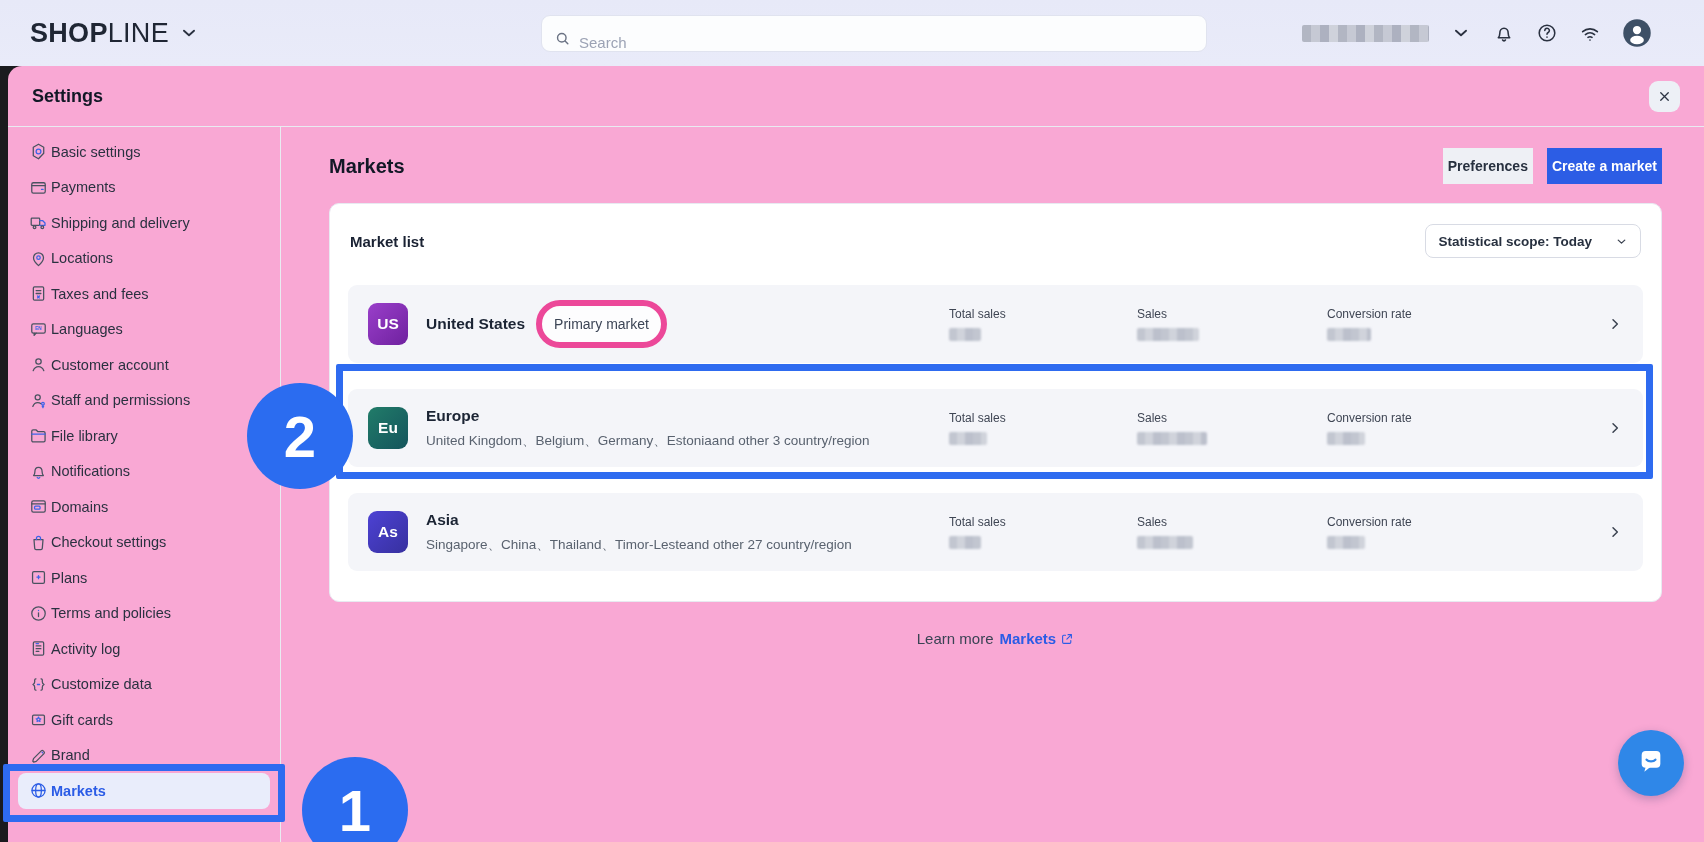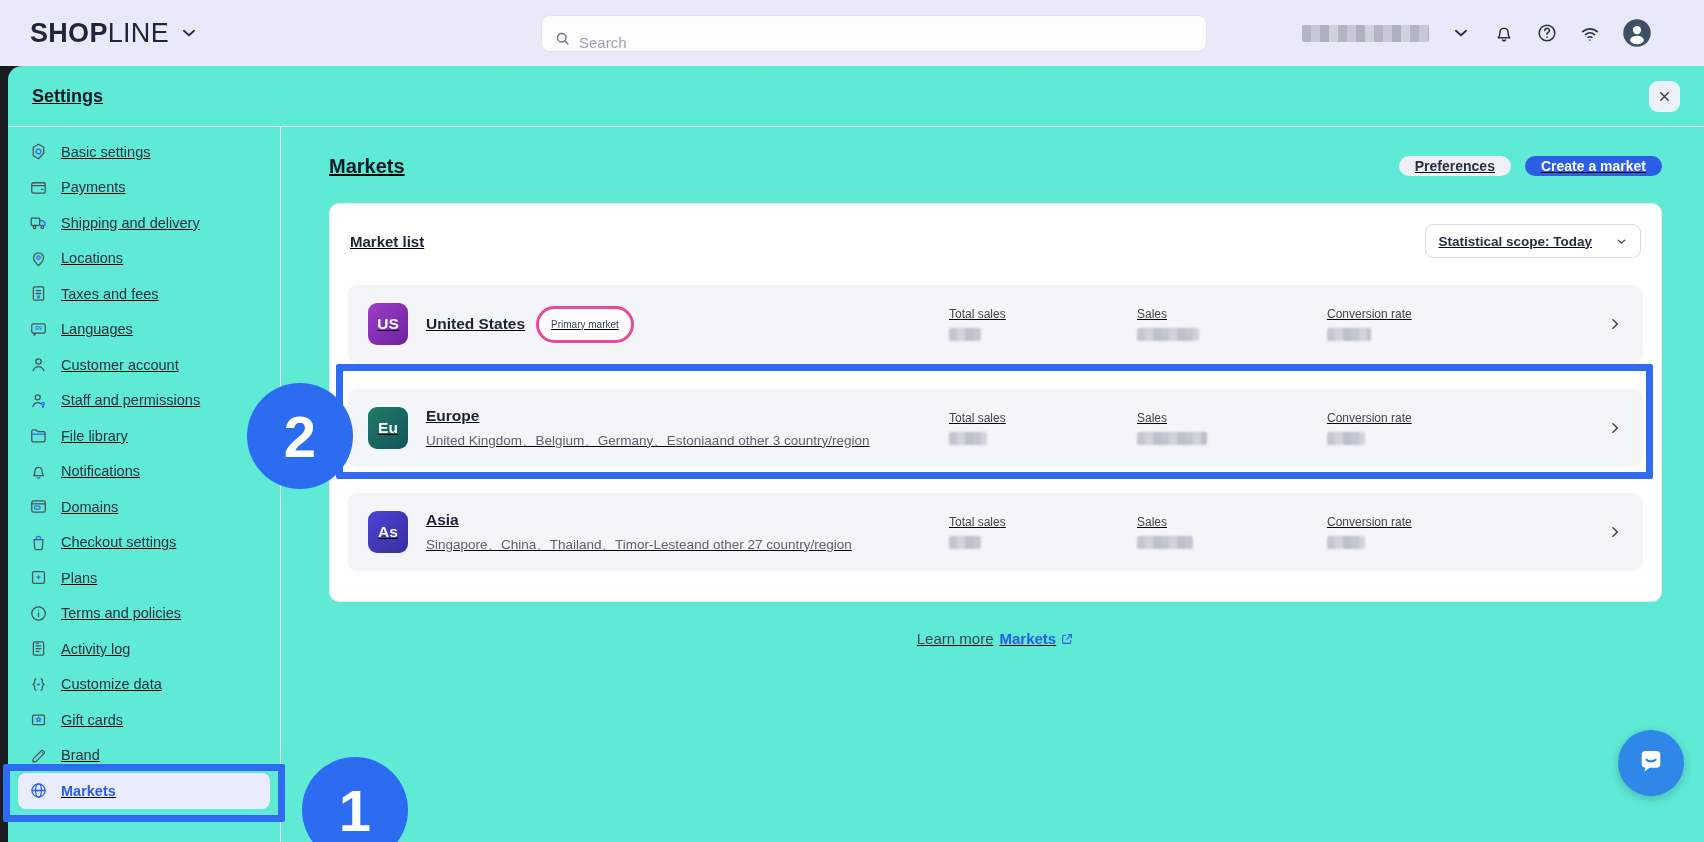--- a/index.html
+++ b/index.html
@@ -21,45 +21,45 @@
   .search-box input { border:none; outline:none; background:transparent; font-size:15px; flex:1;
     font-family:"Liberation Sans",sans-serif; color:#2a3140; }
   .search-box input::placeholder { color:#9ca3b5; }
   .tb-right { position:absolute; right:52px; top:0; height:66px; display:flex; align-items:center; gap:21px; }
   .pixel-redact { height:17px; width:127px; border-radius:2px;
     background:repeating-linear-gradient(90deg,#b2b6c3 0 9px,#c6c9d4 9px 18px,#adb1c0 18px 27px,#cfd2db 27px 36px);
     filter:blur(.6px); }
   .avatar { width:30px; height:30px; border-radius:50%; }
 
   
-  .panel { position:absolute; left:8px; top:66px; width:1696px; height:776px; background:#5eead4;
-    border-radius:14px 0 0 0; overflow:hidden;text-decoration:underline; }
+  .panel { position:absolute; left:8px; top:66px; width:1696px; height:776px; background:#f9a8d4;
+    border-radius:14px 0 0 0; overflow:hidden; }
   .settings-header { position:relative; height:61px; border-bottom:1px solid #e9ebf1; display:flex; align-items:center; padding-left:24px; }
   .settings-title { font-size:18px; font-weight:700; color:#121826; }
   .close-btn { position:absolute; right:24px; top:15px; width:31px; height:31px; border-radius:9px;
     background:#edf0f6; display:flex; align-items:center; justify-content:center; cursor:pointer; color:#2c3443; }
   .close-btn svg { width:15px; height:15px; }
 
   .panel-body { display:flex; height:715px; }
 
   
   .sidebar { width:273px; border-right:1px solid #e9ebf1; padding-top:7px; flex:none; }
-  .side-item { height:35.5px; margin:0 10px; padding:0 11px; display:flex; align-items:center; gap:13px;
+  .side-item { height:35.5px; margin:0 10px; padding:0 11px; display:flex; align-items:center; gap:3px;
     border-radius:8px; font-size:14.5px; color:#2a3140; cursor:pointer; white-space:nowrap; }
   .side-ico { width:19px; height:19px; display:flex; color:#4a5260; flex:none; }
   .side-ico svg { width:19px; height:19px; }
   .side-item.active { background:#e9edfb; color:#2b5ce6; font-weight:700; }
   .side-item.active .side-ico { color:#2b5ce6; }
 
   
   .content { flex:1; padding:22px 42px 0 48px; position:relative; }
   .content-header { display:flex; align-items:center; justify-content:space-between; height:34px; }
   .page-title { font-size:20px; font-weight:700; color:#121826; }
   .hdr-btns { display:flex; gap:14px; }
-  .btn { height:20px; padding:0 16px; border-radius:14px; font-size:14px; font-weight:600; border:none;
+  .btn { height:36px; padding:0 5px; border-radius:0; font-size:14px; font-weight:600; border:none;
     display:flex; align-items:center; cursor:pointer; font-family:"Liberation Sans",sans-serif; }
   .btn-secondary { background:#eef0f5; color:#27303f; }
   .btn-primary { background:#2c5de5; color:#ffffff; }
 
   .card { margin-top:20px; border:1px solid #e8eaf1; border-radius:10px; background:#ffffff; }
   .card-header { display:flex; align-items:center; justify-content:space-between; padding:20px 20px 0 20px; }
   .card-title { font-size:15px; font-weight:700; color:#1a2233; }
   .scope-select { height:34px; border:1px solid #d8dbe4; border-radius:8px; padding:0 12px; display:flex;
     align-items:center; gap:23px; font-size:13.5px; font-weight:600; color:#27303f; cursor:pointer; background:#fff; }
   .scope-select svg { width:13px; height:13px; color:#3a4250; }
@@ -69,22 +69,22 @@
     padding-left:20px; margin-bottom:26px; cursor:pointer; }
   .market-row:last-child { margin-bottom:0; }
   .badge { width:40px; height:42px; border-radius:9px; color:#fff; font-size:15.5px; font-weight:700;
     display:flex; align-items:center; justify-content:center; margin-right:18px; flex:none; }
   .badge-us { background:linear-gradient(135deg,#9a3fca,#6f219f); }
   .badge-eu { background:linear-gradient(135deg,#217c69,#14545c); }
   .badge-as { background:linear-gradient(135deg,#4d42d4,#37309f); }
   .m-name-wrap { flex:1 1 auto; min-width:0; }
   .m-name-line { display:flex; align-items:center; gap:11px; }
   .m-name { font-size:15.5px; font-weight:700; color:#1b2434; }
-  .pill { border:3px solid #ec4899; background:#fdfdfe; border-radius:999px; padding:10px 12px;
-    font-size:10px; color:#3c4556; }
+  .pill { border:6px solid #ec4899; background:#fdfdfe; border-radius:999px; padding:10px 12px;
+    font-size:14px; color:#3c4556; }
   .m-regions { margin-top:7px; font-size:13.5px; color:#59626f; }
   .stat { flex:none; }
   .stat-total { width:188px; }
   .stat-sales { width:190px; }
   .stat-conv  { width:260px; }
   .stat-label { font-size:12px; color:#3f4654; }
   .redact { height:13px; border-radius:2px; margin-top:7px;
     background:repeating-linear-gradient(90deg,#c2c6d0 0 8px,#d0d3db 8px 16px,#bcc0cc 16px 24px);
     filter:blur(.8px); }
   .row-chev { width:56px; display:flex; justify-content:center; color:#3a4250; }

